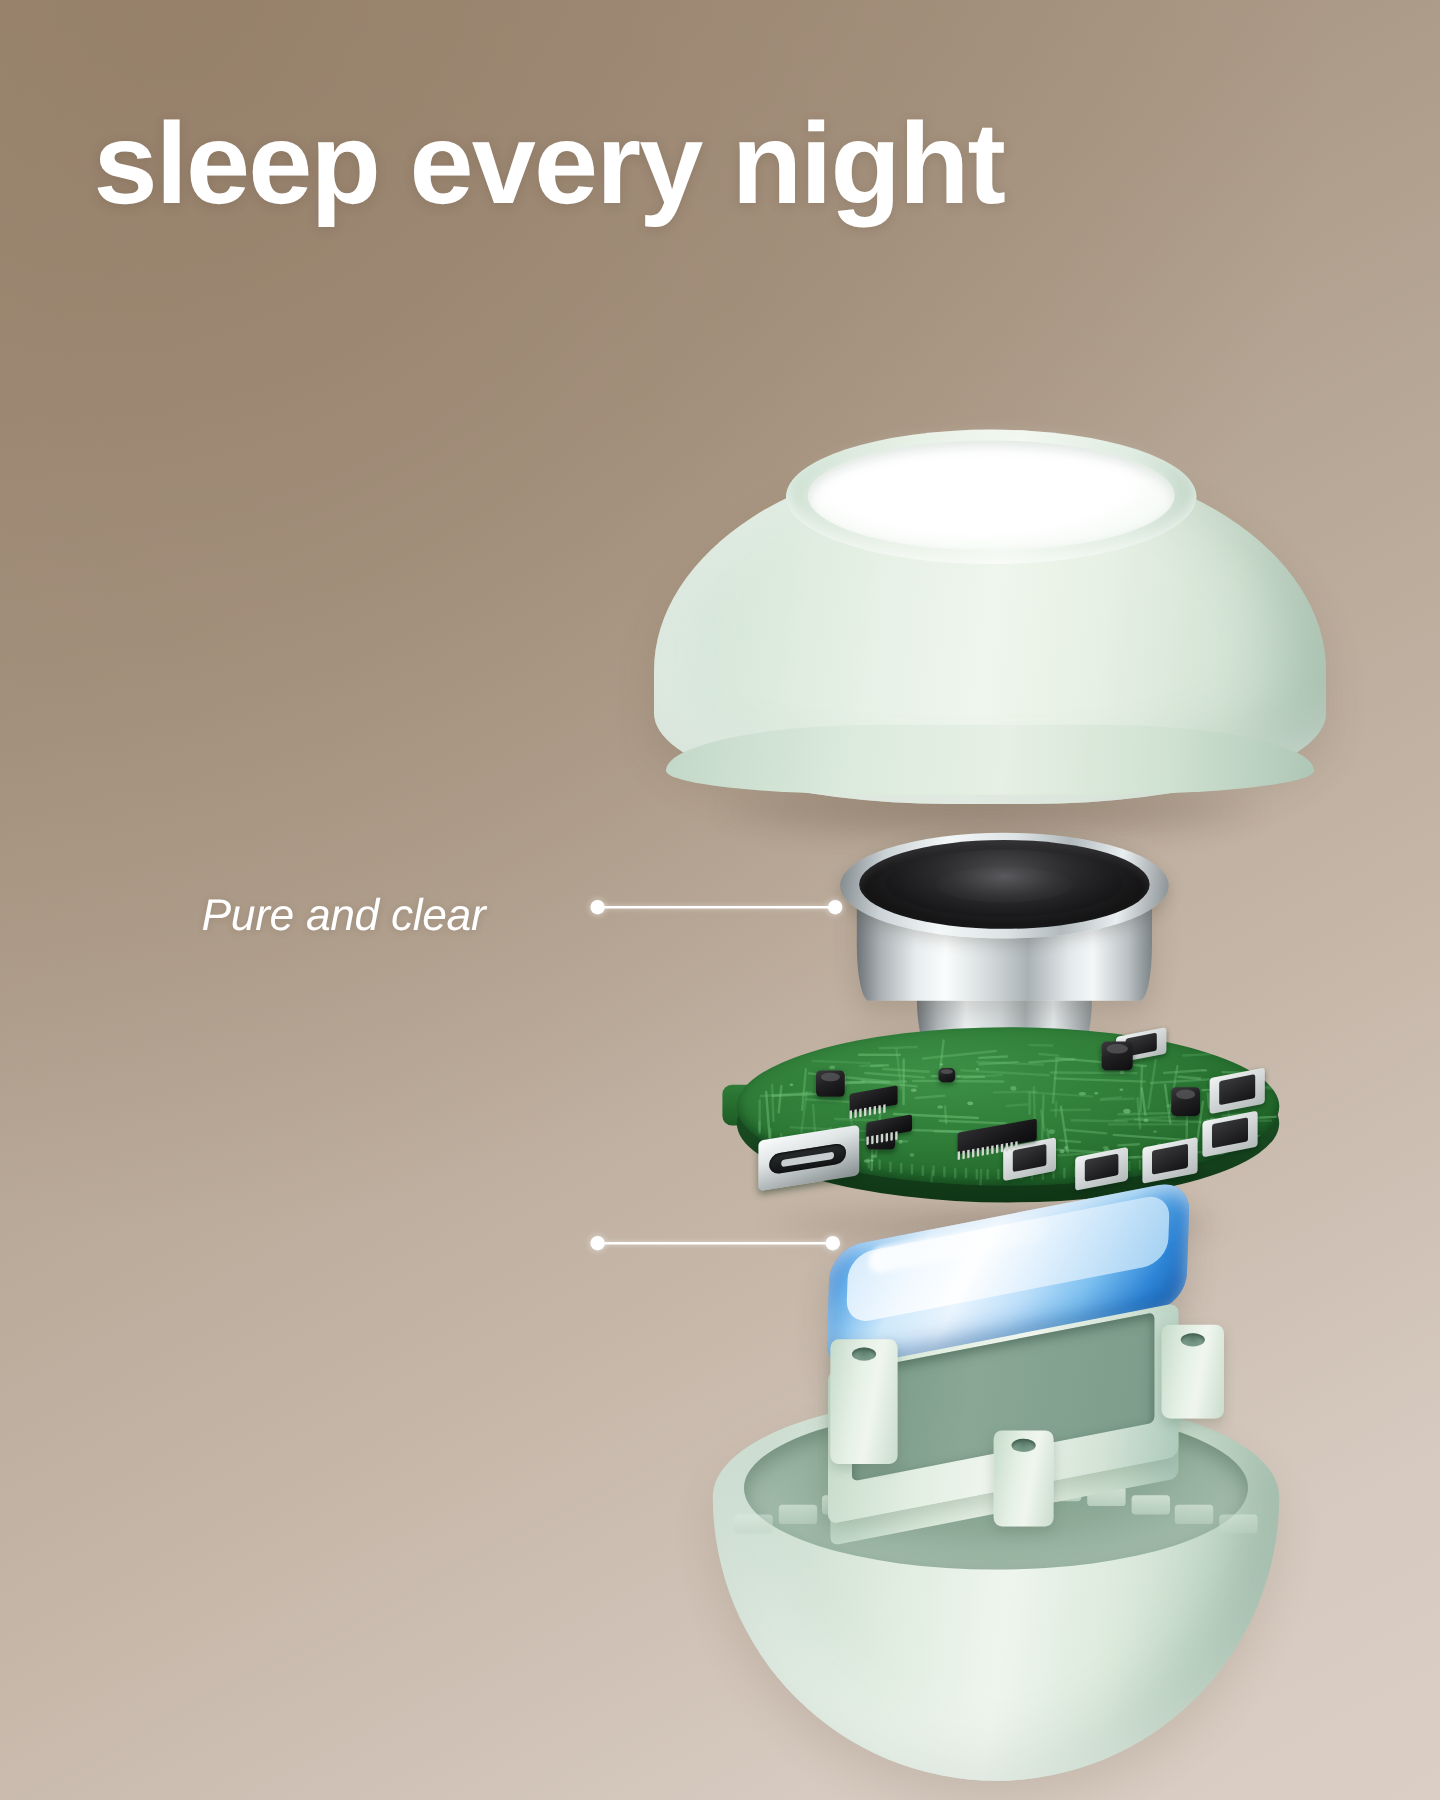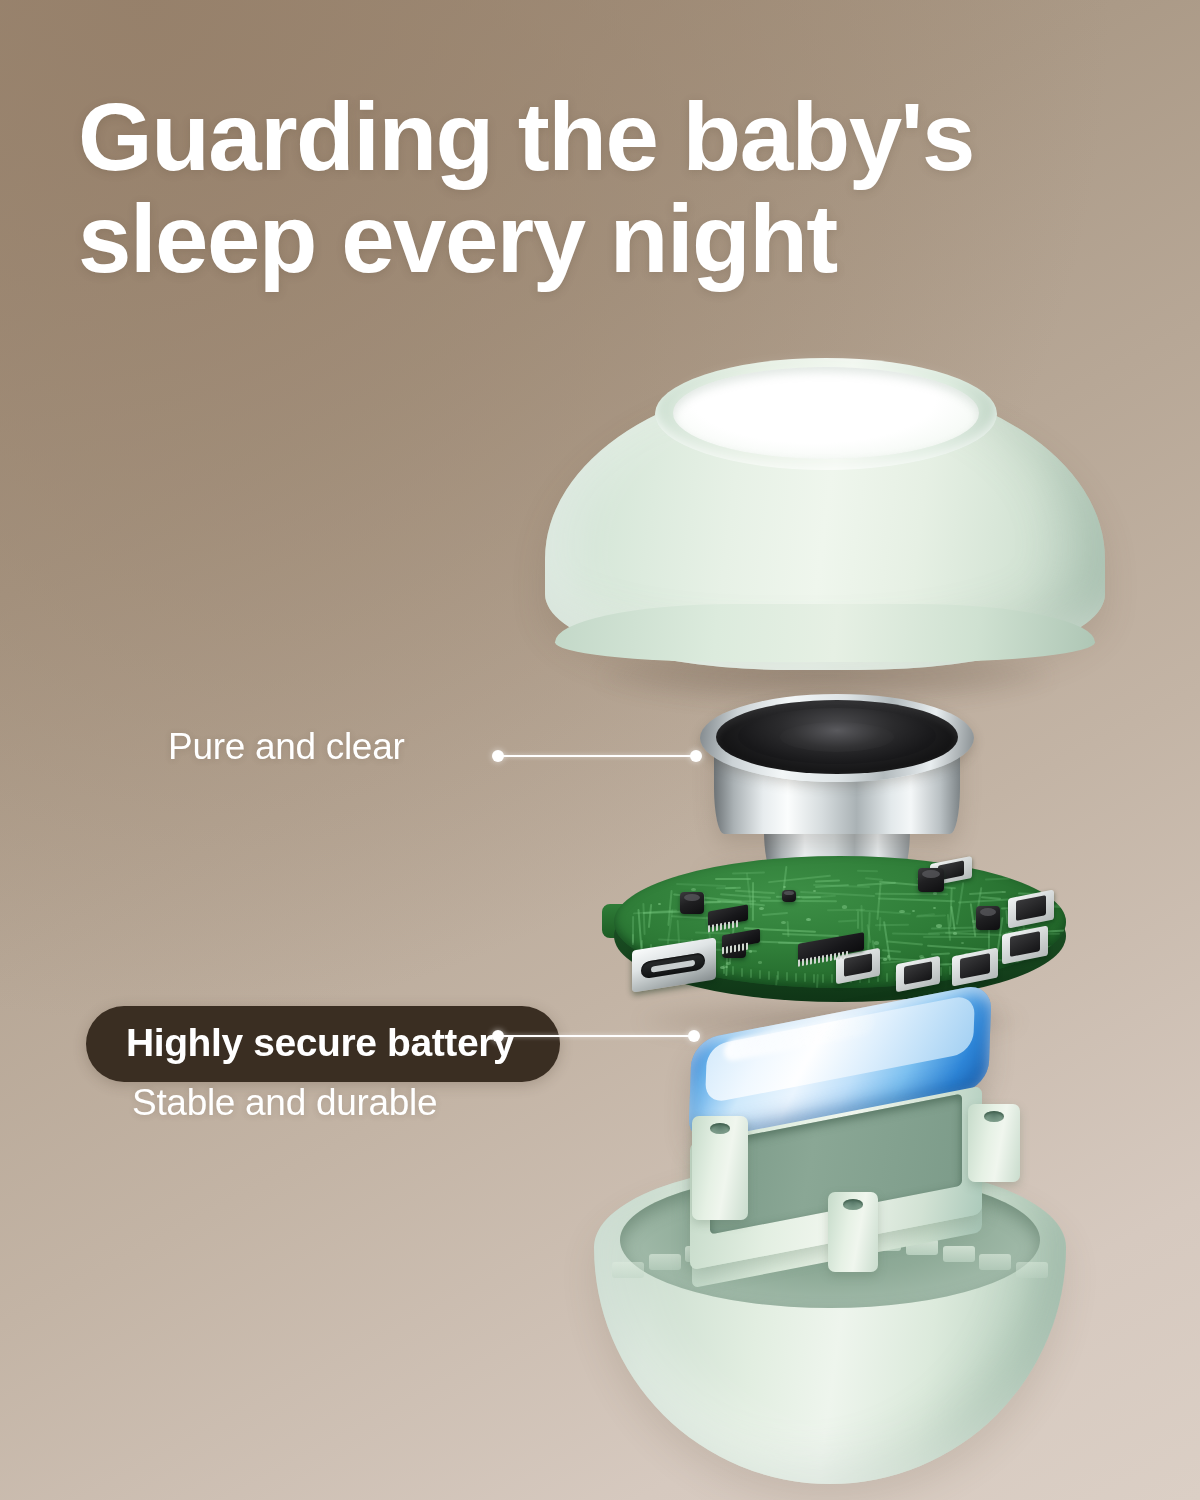--- a/index.html
+++ b/index.html
@@ -45,21 +45,23 @@
     letter-spacing:-0.4px;
     padding:15px 46px 17px 40px;
     white-space:nowrap;
     box-shadow:0 3px 14px rgba(60,45,32,0.22);
   }
   .sub {
     color:#ffffff;
     font-size:37px;
     font-weight:500;
     letter-spacing:-0.3px;
+    margin-top:16px;
     text-shadow:0 1px 6px rgba(80,62,46,0.18);
+    font-style:italic;
   }
   .sub.indent-1 { padding-left:82px; }
   .sub.indent-2 { padding-left:46px; }
 
   
   .leader { position:absolute; height:12px; }
   .leader .bar {
     position:absolute; left:6px; right:6px; top:5px;
     height:2px; background:#ffffff; border-radius:2px;
     box-shadow:0 0 4px rgba(255,255,255,0.55);
@@ -374,21 +376,20 @@
 
   
   .noselect { user-select:none; }
 </style>
 </head>
 <body>
 
 <div id="page" class="noselect">
 
   <h1 id="headline">
-    <span class="l1">Guarding the baby's</span>
     <span class="l2">sleep every night</span>
   </h1>
 
   <div id="product">
 
     <div id="dome-shadow" class="drop"></div>
 
     <div id="dome-wrap">
       <div id="dome-body"></div>
       <div id="dome-teeth">
@@ -726,23 +727,19 @@
 
   <div class="callout" style="left:86px; top:726px;">
     <div class="sub indent-1">Pure and clear</div>
   </div>
   <div class="leader" style="left:492px; top:750px; width:210px;">
     <div class="bar"></div>
     <div class="dot a"></div>
     <div class="dot b"></div>
   </div>
 
-  <div class="callout" style="left:86px; top:1006px;">
-    <div class="pill">Highly secure battery</div>
-    <div class="sub indent-2">Stable and durable</div>
-  </div>
   <div class="leader" style="left:492px; top:1030px; width:208px;">
     <div class="bar"></div>
     <div class="dot a"></div>
     <div class="dot b"></div>
   </div>
 
 </div>
 
 </body></html>

